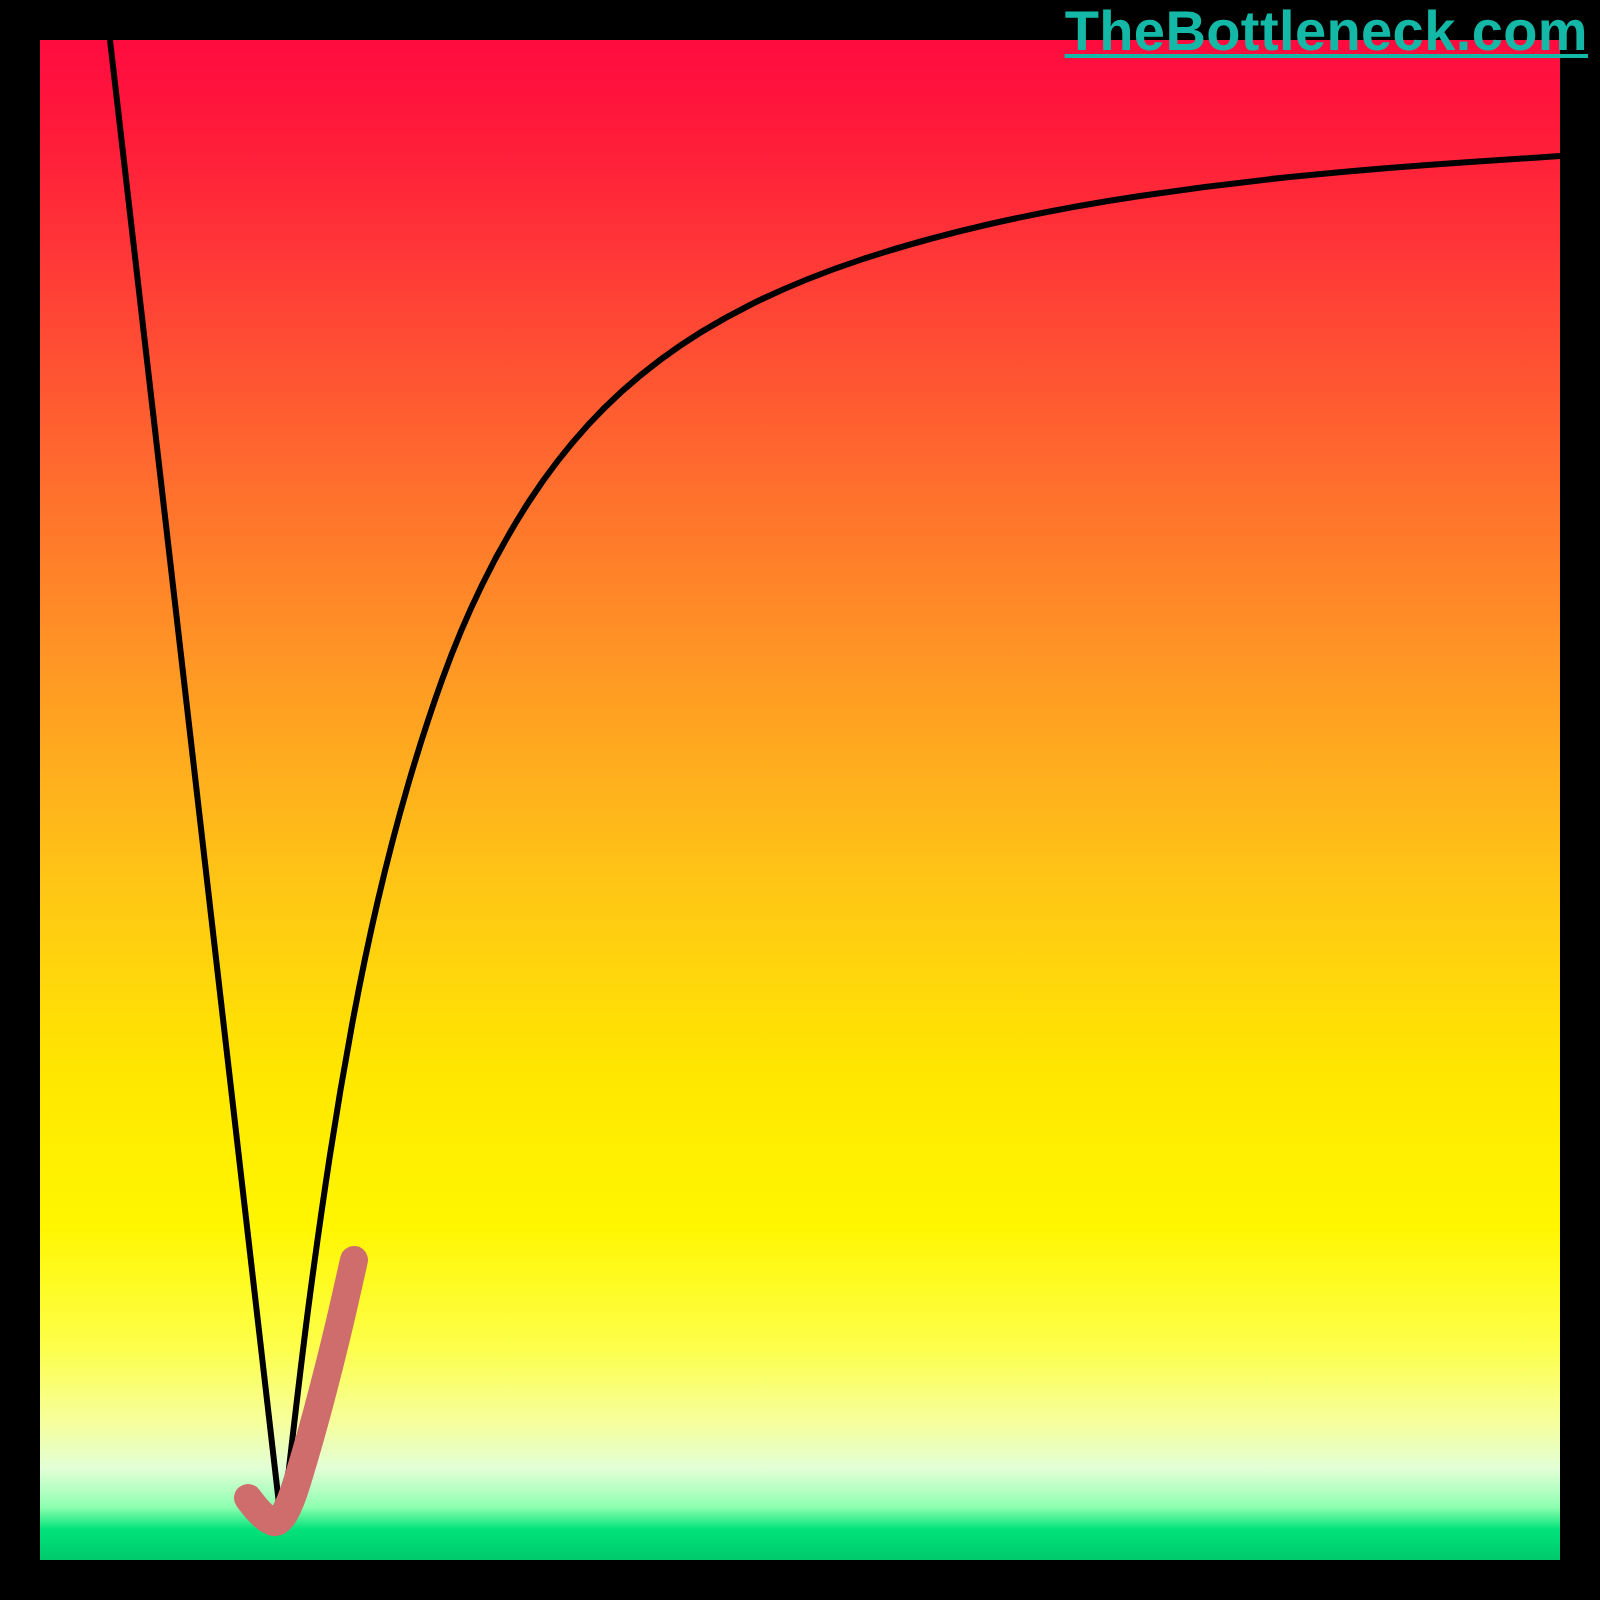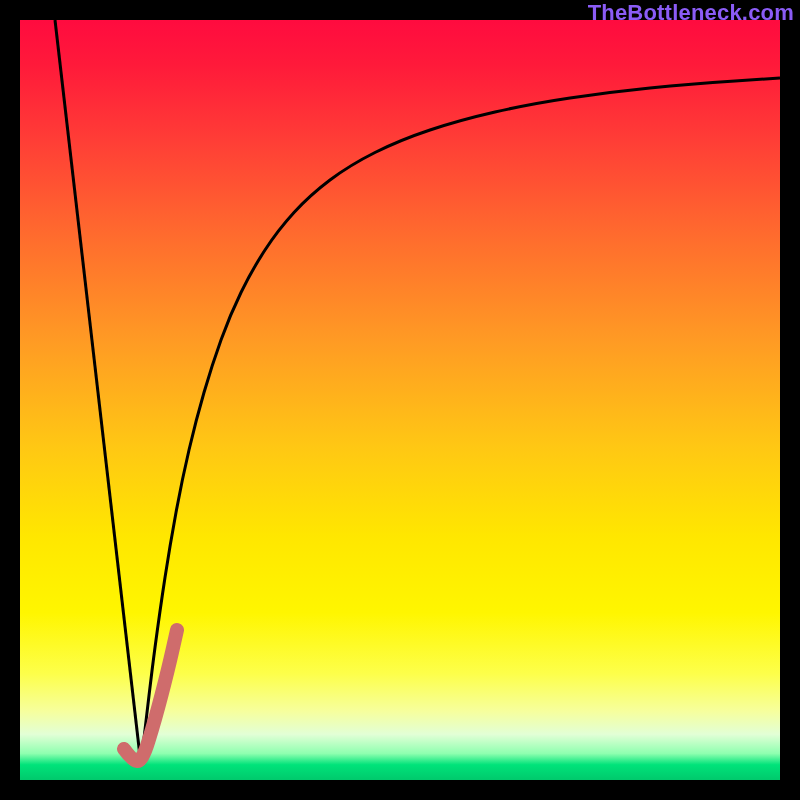--- a/index.html
+++ b/index.html
@@ -44,25 +44,26 @@
       #8fffb0 96.5%,
       #00e37a 98%,
       #00c96c 100%
     );
   }
   .watermark {
     position: absolute;
     top: 0;
     right: 6px;
     font-family: Arial, Helvetica, sans-serif;
-    font-size: 22px;
+    font-size: 28px;
     font-weight: 600;
-    color: #8b5cf6;
+    color: #14b8a6;
     letter-spacing: 0.2px;
     user-select: none;
+    text-decoration: underline;
   }
   svg.curves {
     position: absolute;
     inset: 0;
   }
 </style>
 </head>
 <body>
 
 <div class="frame">

